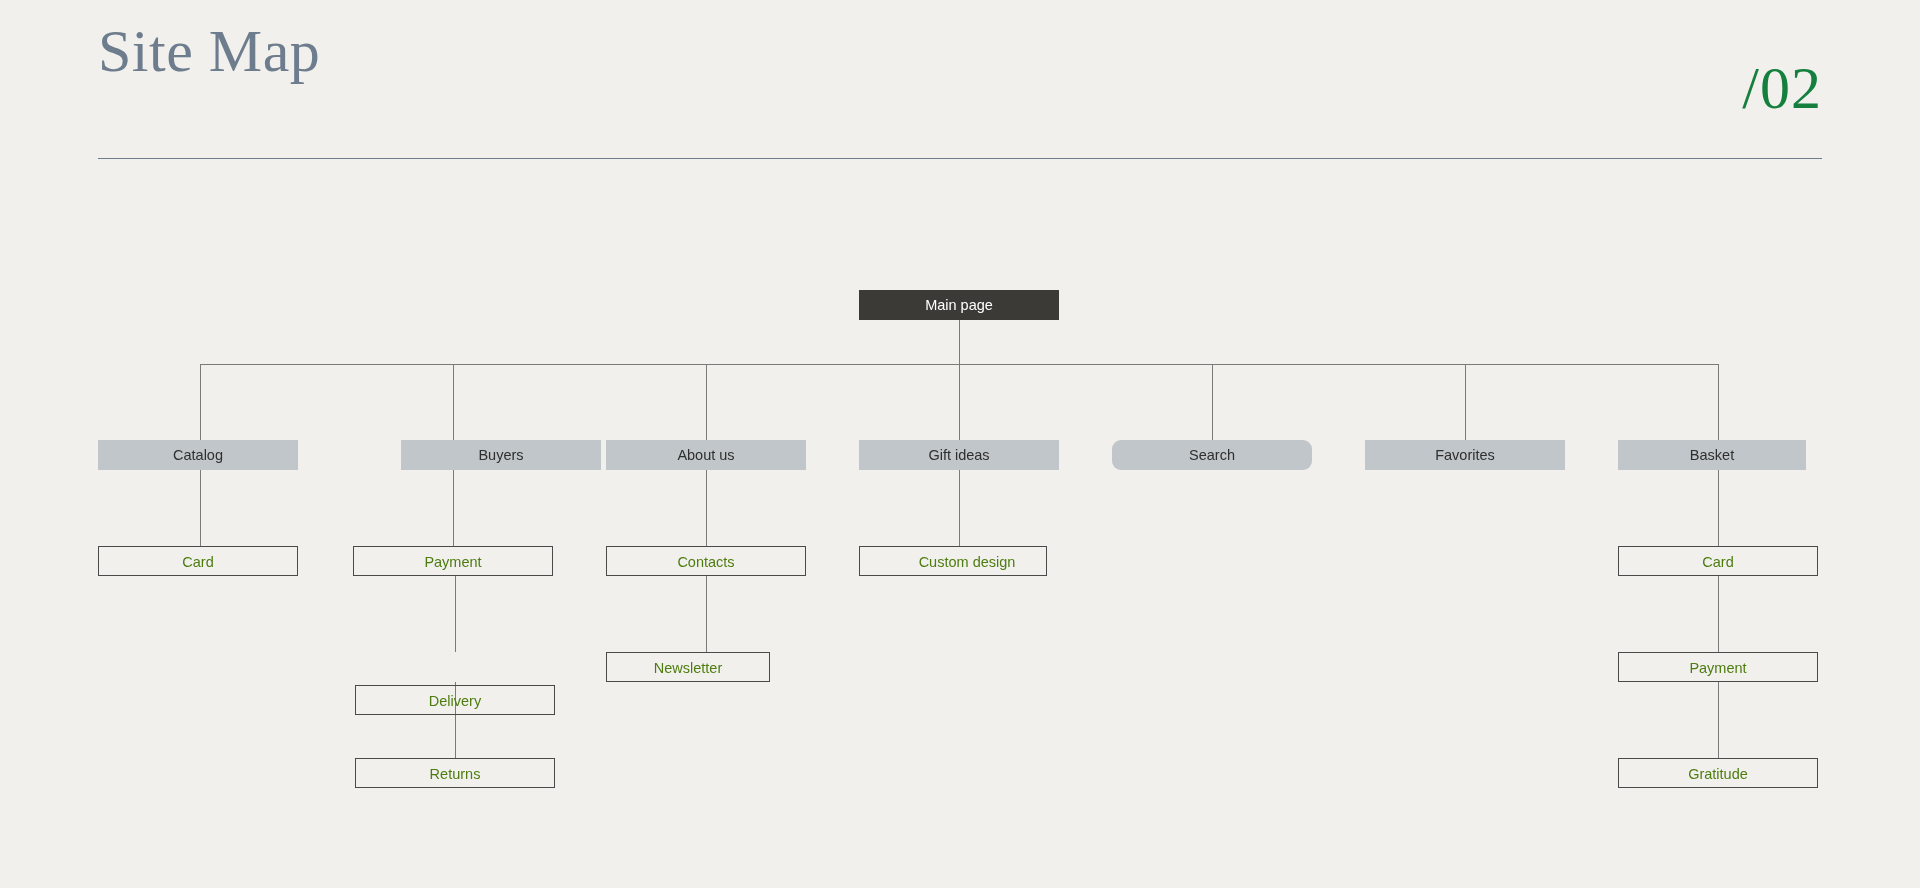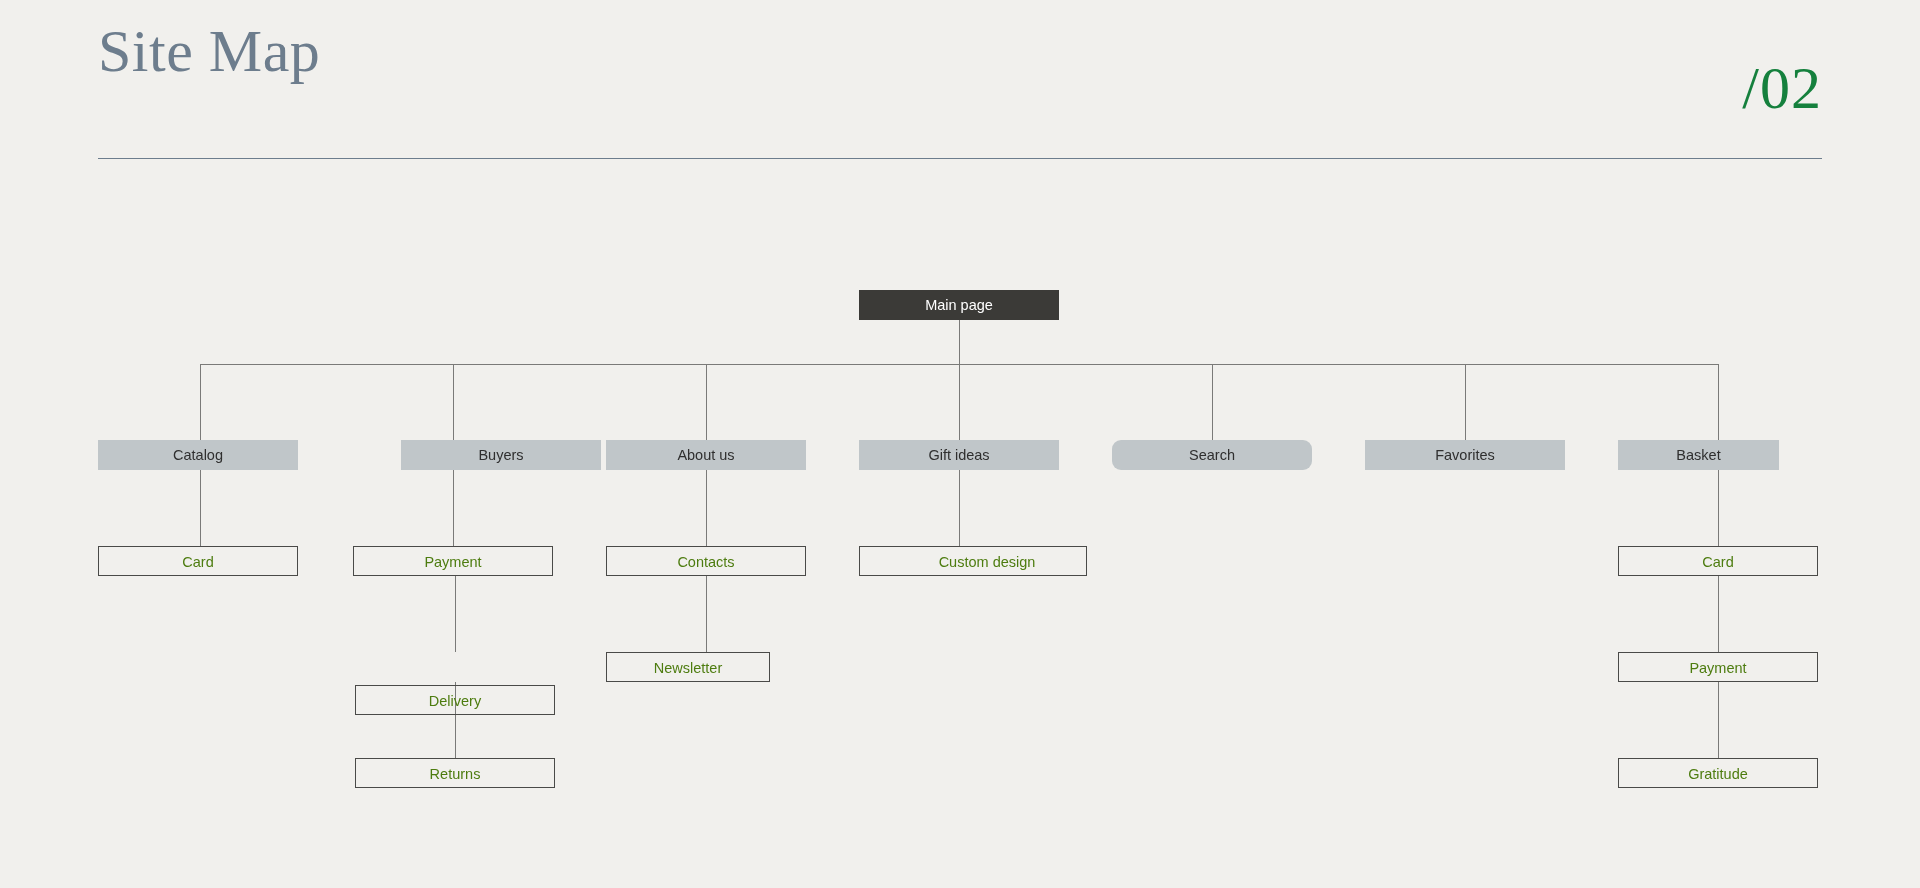--- a/index.html
+++ b/index.html
@@ -130,25 +130,25 @@
       <line x1="1718" y1="682" x2="1718" y2="758" stroke="#7a7a78" stroke-width="1" shape-rendering="crispEdges"></line>
     </svg>
   <div id="node-layer">
       <div class="node root" style="left: 859px; top: 262px; width: 200px;"><span>Main page</span></div>
       <div class="node level2" style="left: 98px; top: 440px; width: 200px;"><span>Catalog</span></div>
       <div class="node level2" style="left: 353px; top: 440px; width: 200px; margin-left: 48px;"><span>Buyers</span></div>
       <div class="node level2" style="left: 606px; top: 440px; width: 200px;"><span>About us</span></div>
       <div class="node level2" style="left: 859px; top: 440px; width: 200px;"><span>Gift ideas</span></div>
       <div class="node level2" style="left: 1112px; top: 440px; width: 200px; border-radius: 9px;"><span>Search</span></div>
       <div class="node level2" style="left: 1365px; top: 440px; width: 200px;"><span>Favorites</span></div>
-      <div class="node level2" style="left: 1618px; top: 440px; width: 161px;"><span>Basket</span></div>
+      <div class="node level2" style="left: 1618px; top: 440px; width: 188px;"><span>Basket</span></div>
       <div class="node level3" style="left: 98px; top: 546px; width: 200px;"><span>Card</span></div>
       <div class="node level3" style="left: 353px; top: 546px; width: 200px;"><span>Payment</span></div>
       <div class="node level3" style="left: 606px; top: 546px; width: 200px;"><span>Contacts</span></div>
-      <div class="node level3" style="left: 859px; top: 546px; width: 228px; padding-left: 28px;"><span>Custom design</span></div>
+      <div class="node level3" style="left: 859px; top: 546px; width: 188px; padding-left: 28px;"><span>Custom design</span></div>
       <div class="node level3" style="left: 1618px; top: 546px; width: 200px;"><span>Card</span></div>
       <div class="node level3" style="left: 355px; top: 652px; width: 200px; margin-top: 33px;"><span>Delivery</span></div>
       <div class="node level3" style="left: 606px; top: 652px; width: 164px;"><span>Newsletter</span></div>
       <div class="node level3" style="left: 1618px; top: 652px; width: 200px;"><span>Payment</span></div>
       <div class="node level3" style="left: 355px; top: 758px; width: 200px;"><span>Returns</span></div>
       <div class="node level3" style="left: 1618px; top: 758px; width: 200px;"><span>Gratitude</span></div>
     </div>
 </div>
 
 </body></html>

